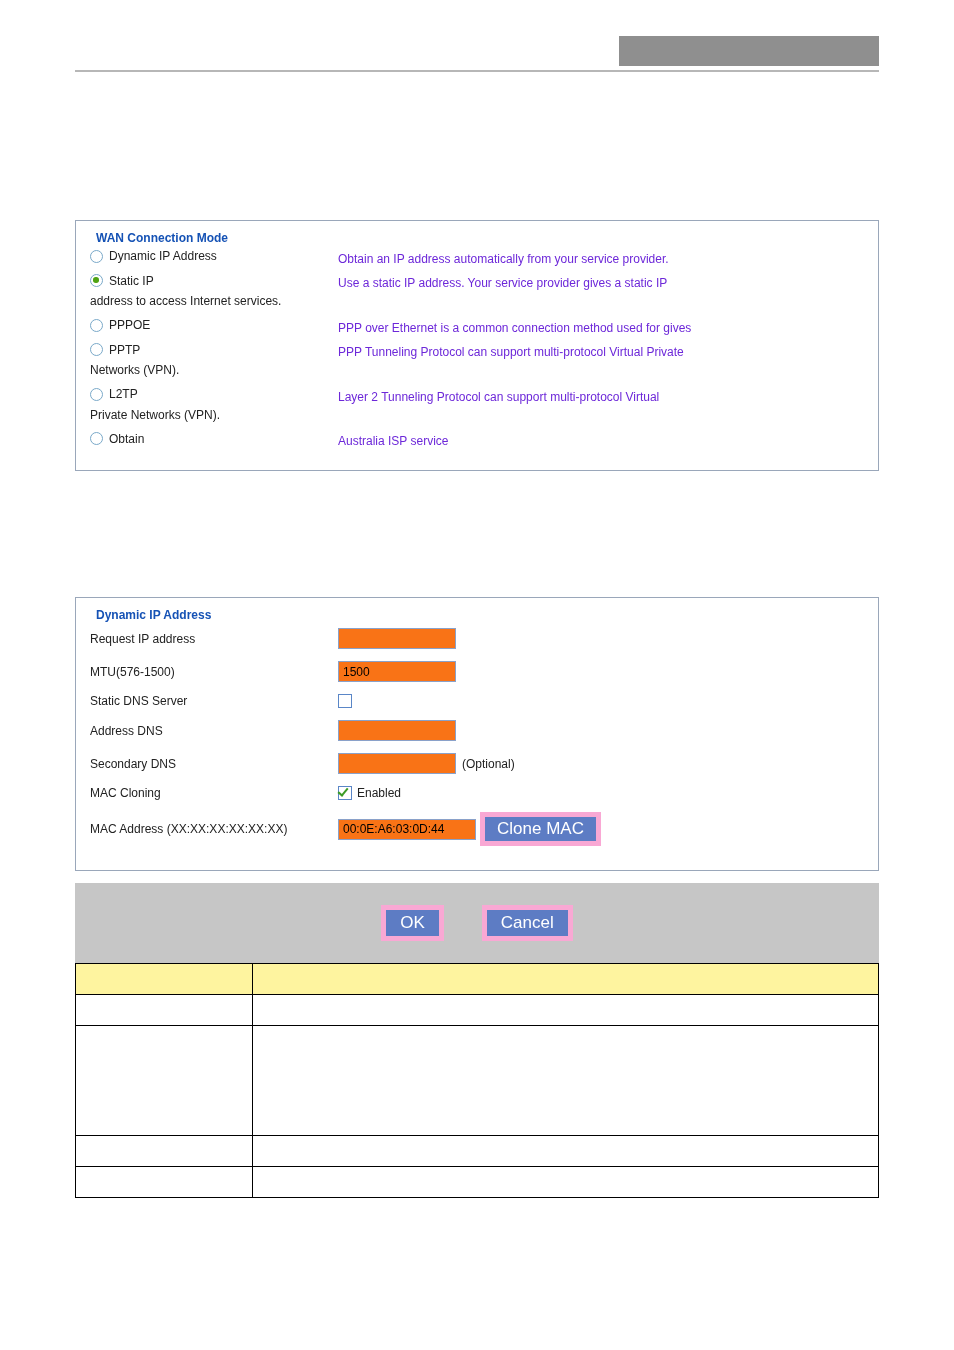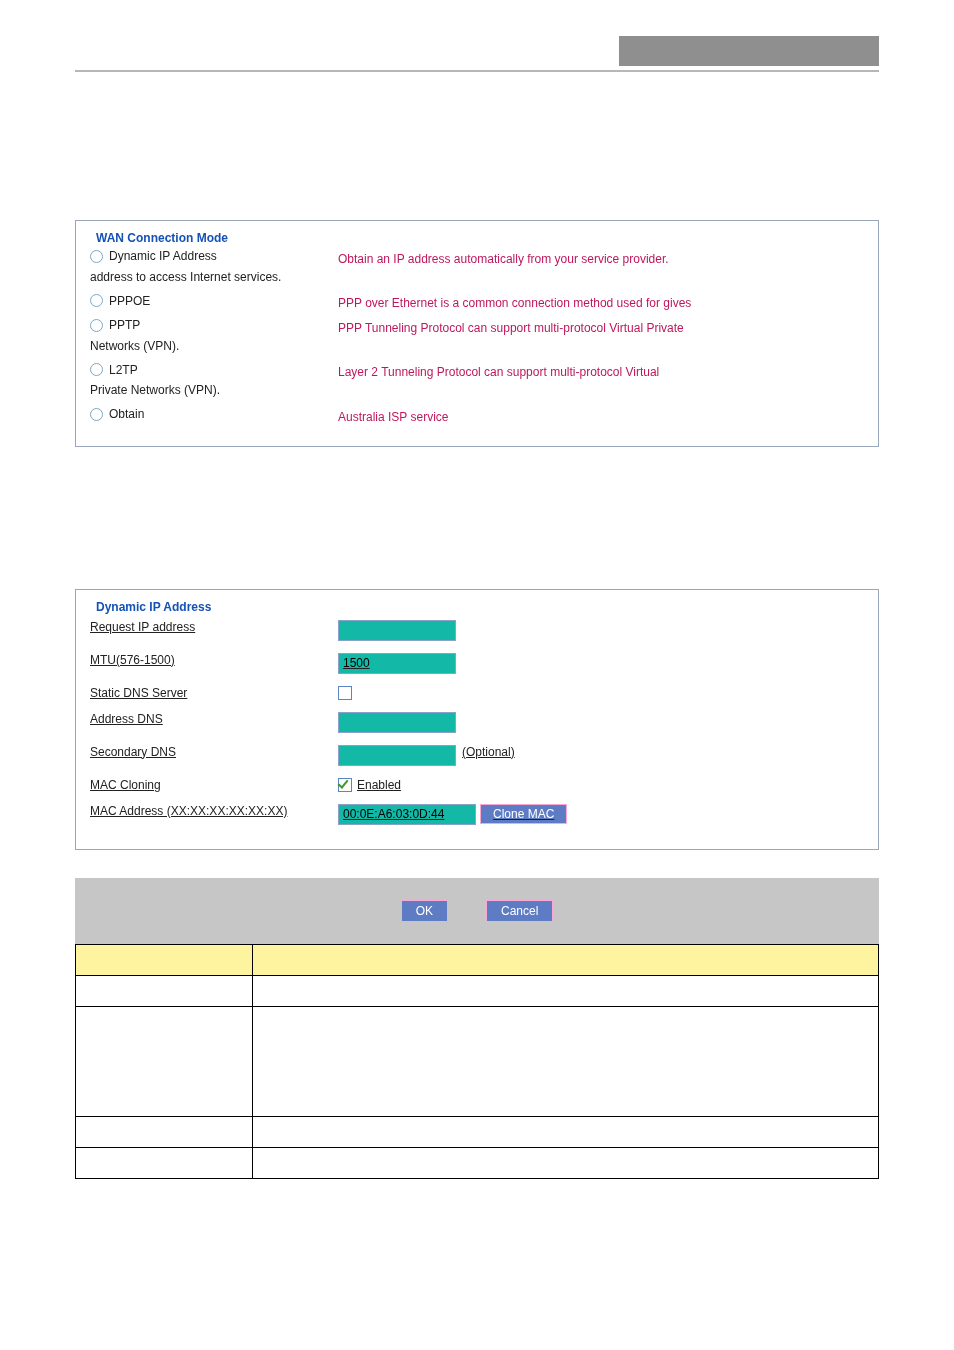--- a/index.html
+++ b/index.html
@@ -30,21 +30,21 @@
     right: 75px;
     height: 2px;
     background: #b7b7b7;
   }
   .content {
     padding: 220px 75px 40px 75px;
   }
   .fieldset {
     border: 1px solid #9aa7ba;
     padding: 10px 14px 18px 14px;
-    margin: 0 0 32px 0;
+    margin: 0 0 16px 0;
   }
   .legend {
     display: inline-block;
     background: #fff;
     padding: 0 6px;
     margin-top: -18px;
     font-weight: bold;
     color: #1552b5;
     font-size: 12px;
   }
@@ -54,21 +54,21 @@
     padding: 4px 0;
   }
   .radio-left {
     width: 248px;
     display: flex;
     align-items: center;
     gap: 6px;
   }
   .radio-desc {
     flex: 1;
-    color: #be185d;
+    color: #6d28d9;
   }
   .wrap-line {
     padding-left: 0;
     padding-bottom: 6px;
   }
   .rcircle {
     width: 13px;
     height: 13px;
     border: 1.7px solid #7aa9c9;
     border-radius: 50%;
@@ -79,35 +79,34 @@
   .rcircle.checked::after {
     content: "";
     position: absolute;
     top: 2px; left: 2px;
     width: 5.5px; height: 5.5px;
     background: #4fa313;
     border-radius: 50%;
   }
   .field-row {
     display: flex;
-    align-items: flex-start;
+    align-items: center;
     padding: 6px 0;
-    text-decoration: underline;
   }
   .field-label {
     width: 248px;
   }
   .text-input {
     width: 108px;
     height: 19px;
     border: 1px solid #8aa1c9;
     padding: 0 4px;
     font-family: inherit;
     font-size: 12px;
-    background: #14b8a6;
+    background: #f97316;
   }
   .text-input.wider { width: 128px; }
   .cbx {
     width: 14px;
     height: 14px;
     border: 1.5px solid #5a86c7;
     display: inline-block;
     box-sizing: border-box;
     position: relative;
     margin-right: 5px;
@@ -119,23 +118,23 @@
     width: 4px; height: 8px;
     border-right: 2px solid #3c9b25;
     border-bottom: 2px solid #3c9b25;
     transform: rotate(40deg);
   }
   .optional { margin-left: 6px; }
   .btn-blue {
     display: inline-block;
     background: #5d7cc4;
     color: #fff;
-    border: 1px solid #f9a8d4;
+    border: 5px solid #f9a8d4;
     padding: 3px 14px;
-    font-size: 12px;
+    font-size: 17px;
     cursor: pointer;
     font-family: inherit;
   }
   .btn-blue.tight { padding: 2px 12px; margin-left: 4px; }
   .btn-row {
     text-align: center;
     padding: 12px 0;
     display: flex;
     justify-content: center;
     gap: 38px;
@@ -169,20 +168,27 @@
       <div class="legend">WAN Connection Mode</div>
 
       <div class="radio-row">
         <div class="radio-left">
           <span class="rcircle"></span>
           <span>Dynamic IP Address</span>
         </div>
         <div class="radio-desc">Obtain an IP address automatically from your service provider.</div>
       </div>
 
+      <div class="radio-row">
+        <div class="radio-left">
+          <span class="rcircle checked"></span>
+          <span>Static IP</span>
+        </div>
+        <div class="radio-desc">Use a static IP address. Your service provider gives a static IP</div>
+      </div>
       <div class="wrap-line">address to access Internet services.</div>
 
       <div class="radio-row">
         <div class="radio-left">
           <span class="rcircle"></span>
           <span>PPPOE</span>
         </div>
         <div class="radio-desc">PPP over Ethernet is a common connection method used for gives</div>
       </div>
 

